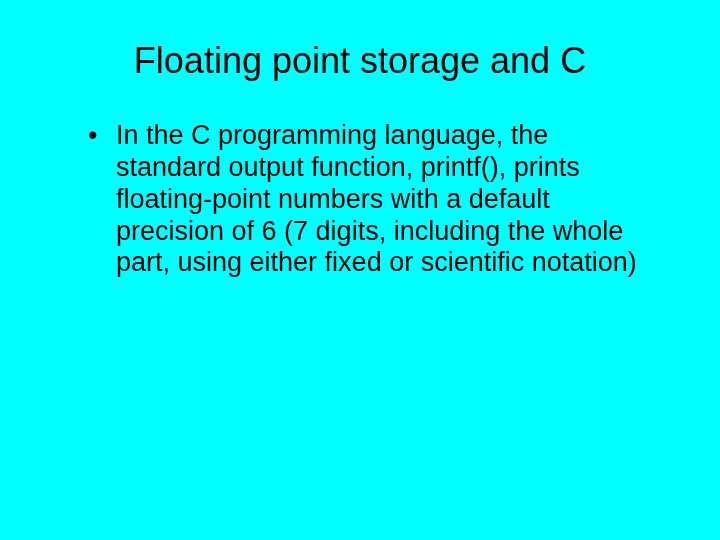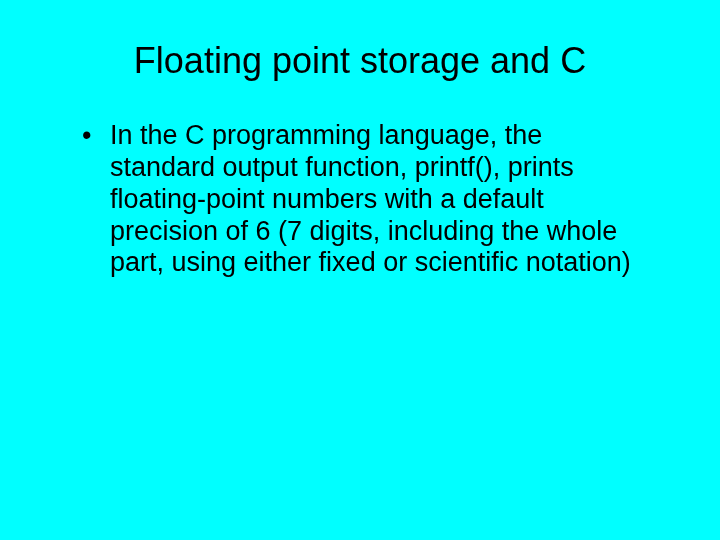--- a/index.html
+++ b/index.html
@@ -21,21 +21,21 @@
     padding: 30px 35px 30px 35px;
   }
   .title {
     font-size: 36px;
     text-align: center;
     margin: 10px 0 38px 0;
     font-weight: normal;
   }
   ul.bullets {
     list-style: none;
-    margin: 12px;
+    margin: 18px;
     padding: 0 20px 0 35px;
   }
   ul.bullets > li {
     position: relative;
     font-size: 27px;
     line-height: 1.18;
     margin-bottom: 4px;
     padding-left: 28px;
   }
   ul.bullets > li::before {

